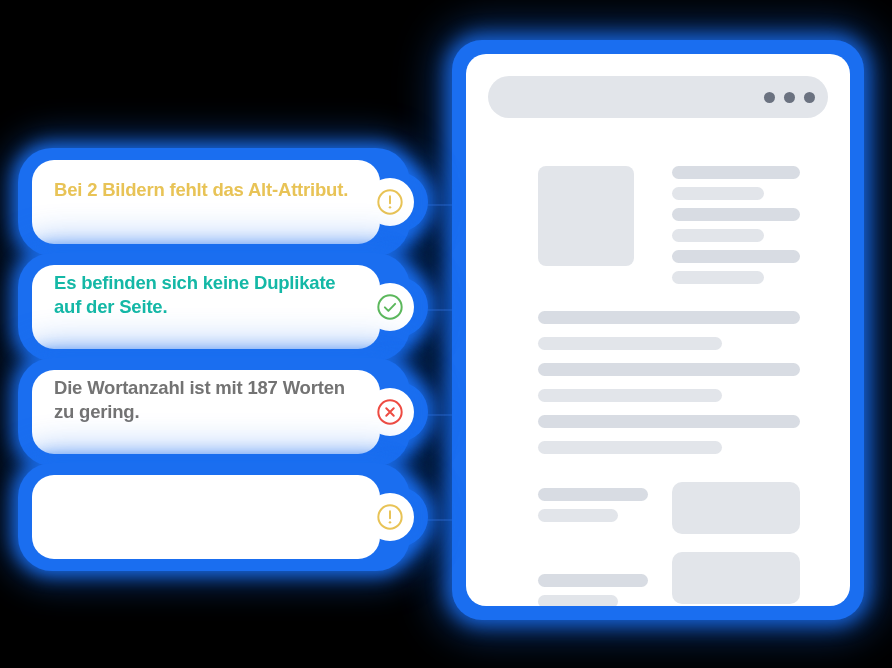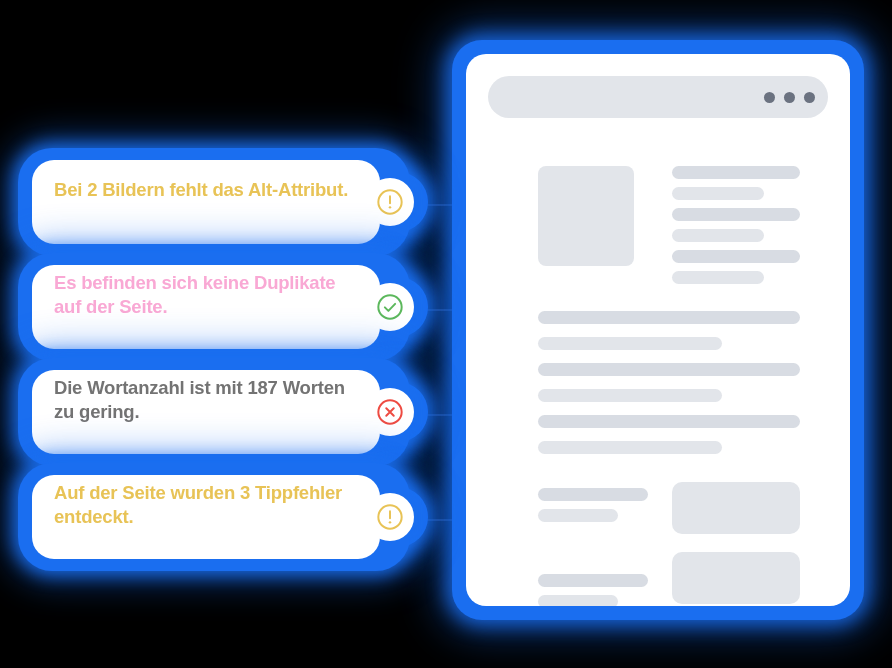--- a/index.html
+++ b/index.html
@@ -25,21 +25,21 @@
   
   .card{position:absolute;left:14px;top:12px;width:348px;height:84px;background:#fff;border-radius:22px;}
   
   .notch{position:absolute;left:348px;top:30px;width:48px;height:48px;background:#fff;border-radius:50%;}
   .notch-sq{position:absolute;left:340px;top:36px;width:30px;height:36px;background:#fff;}
 
   .card-text{position:absolute;left:36px;top:0;width:300px;height:84px;
     display:flex;align-items:center;font-size:18.5px;font-weight:700;line-height:1.30;
     letter-spacing:-.2px;}
   .card-text.amber{color:#e8c356;}
-  .card-text.green{color:#f9a8d4;}
+  .card-text.green{color:#14b8a6;}
   .card-text.red{color:#737373;}
 
   .icon{position:absolute;left:358px;top:40px;width:28px;height:28px;}
   .icon svg{display:block;width:28px;height:28px;}
 
   
   .conn{position:absolute;height:2px;background:#1f2a44;}
   .conn-dot{position:absolute;width:11px;height:11px;border-radius:50%;background:#1f2a44;}
 
   
@@ -155,21 +155,20 @@
         </svg>
       </span>
     </div>
 
     <div class="card-wrap c3">
       <div class="blue-bump"></div>
       <div class="blue-body"></div>
       <div class="card"></div>
       <div class="notch-sq"></div>
       <div class="notch"></div>
-      <div class="card-text amber">Auf der Seite wurden 3 Tippfehler entdeckt.</div>
       <span class="icon">
         <svg viewBox="0 0 24 24" fill="none">
           <circle cx="12" cy="12" r="10" stroke="#e8c356" stroke-width="1.7"></circle>
           <path d="M12 7v6" stroke="#e8c356" stroke-width="1.7" stroke-linecap="round"></path>
           <circle cx="12" cy="16.6" r="1.05" fill="#e8c356"></circle>
         </svg>
       </span>
     </div>
 
   </div>

